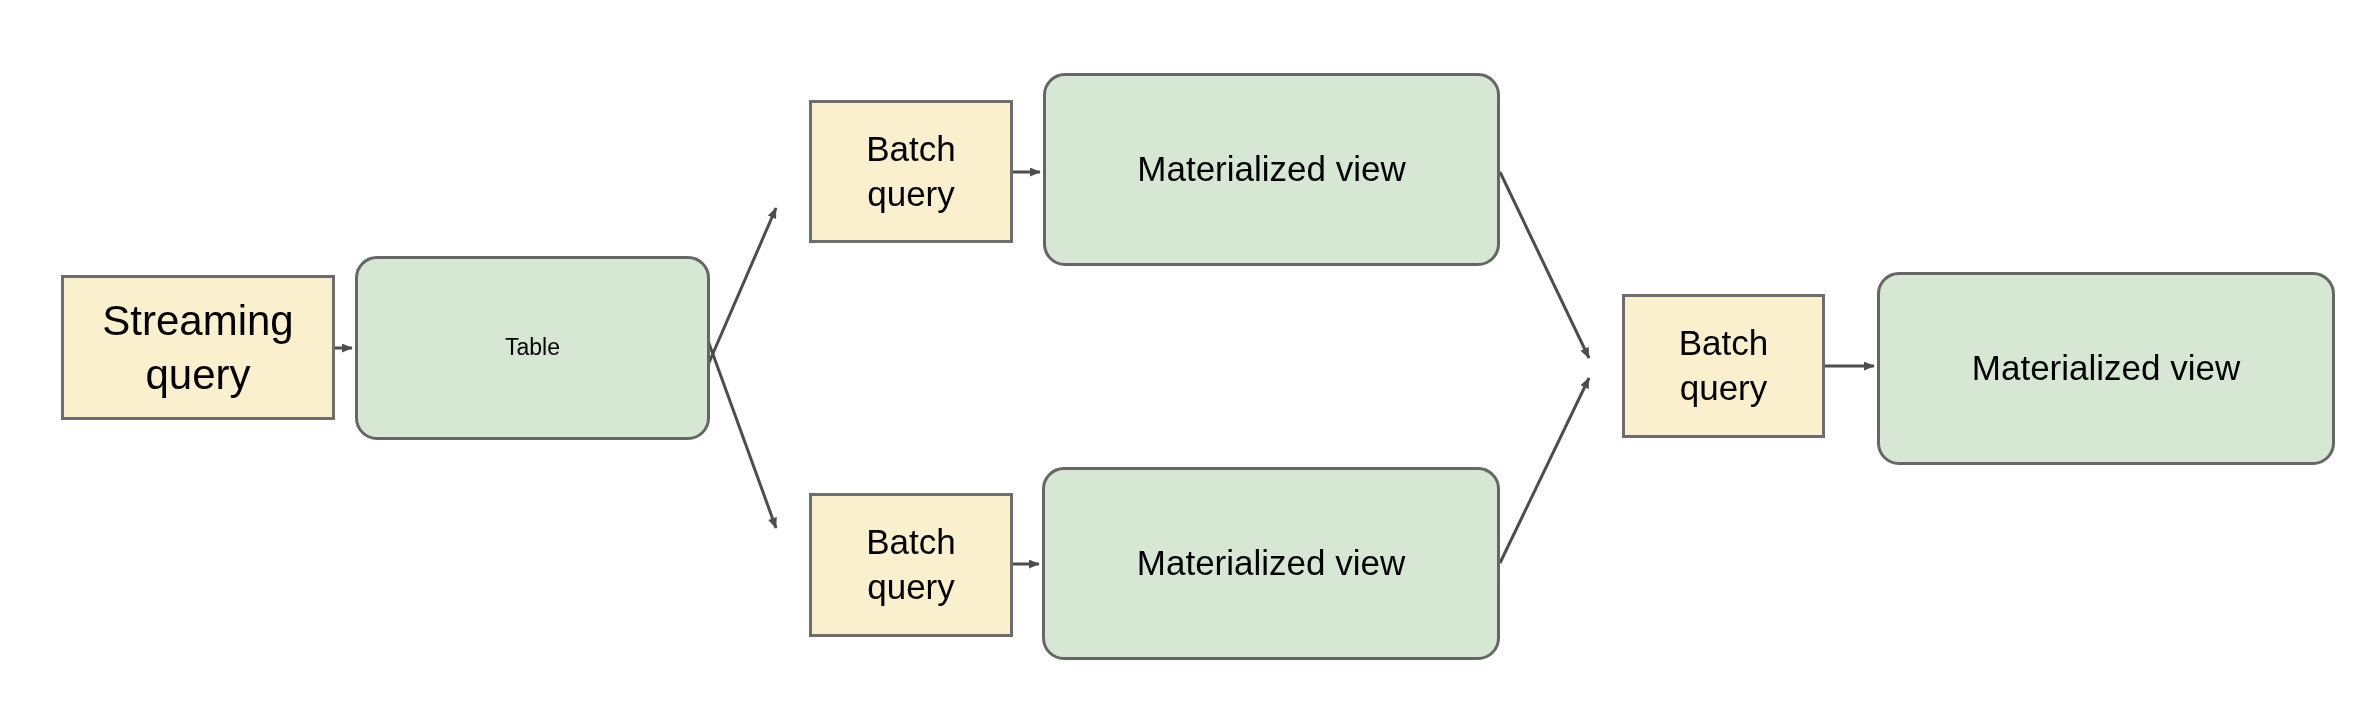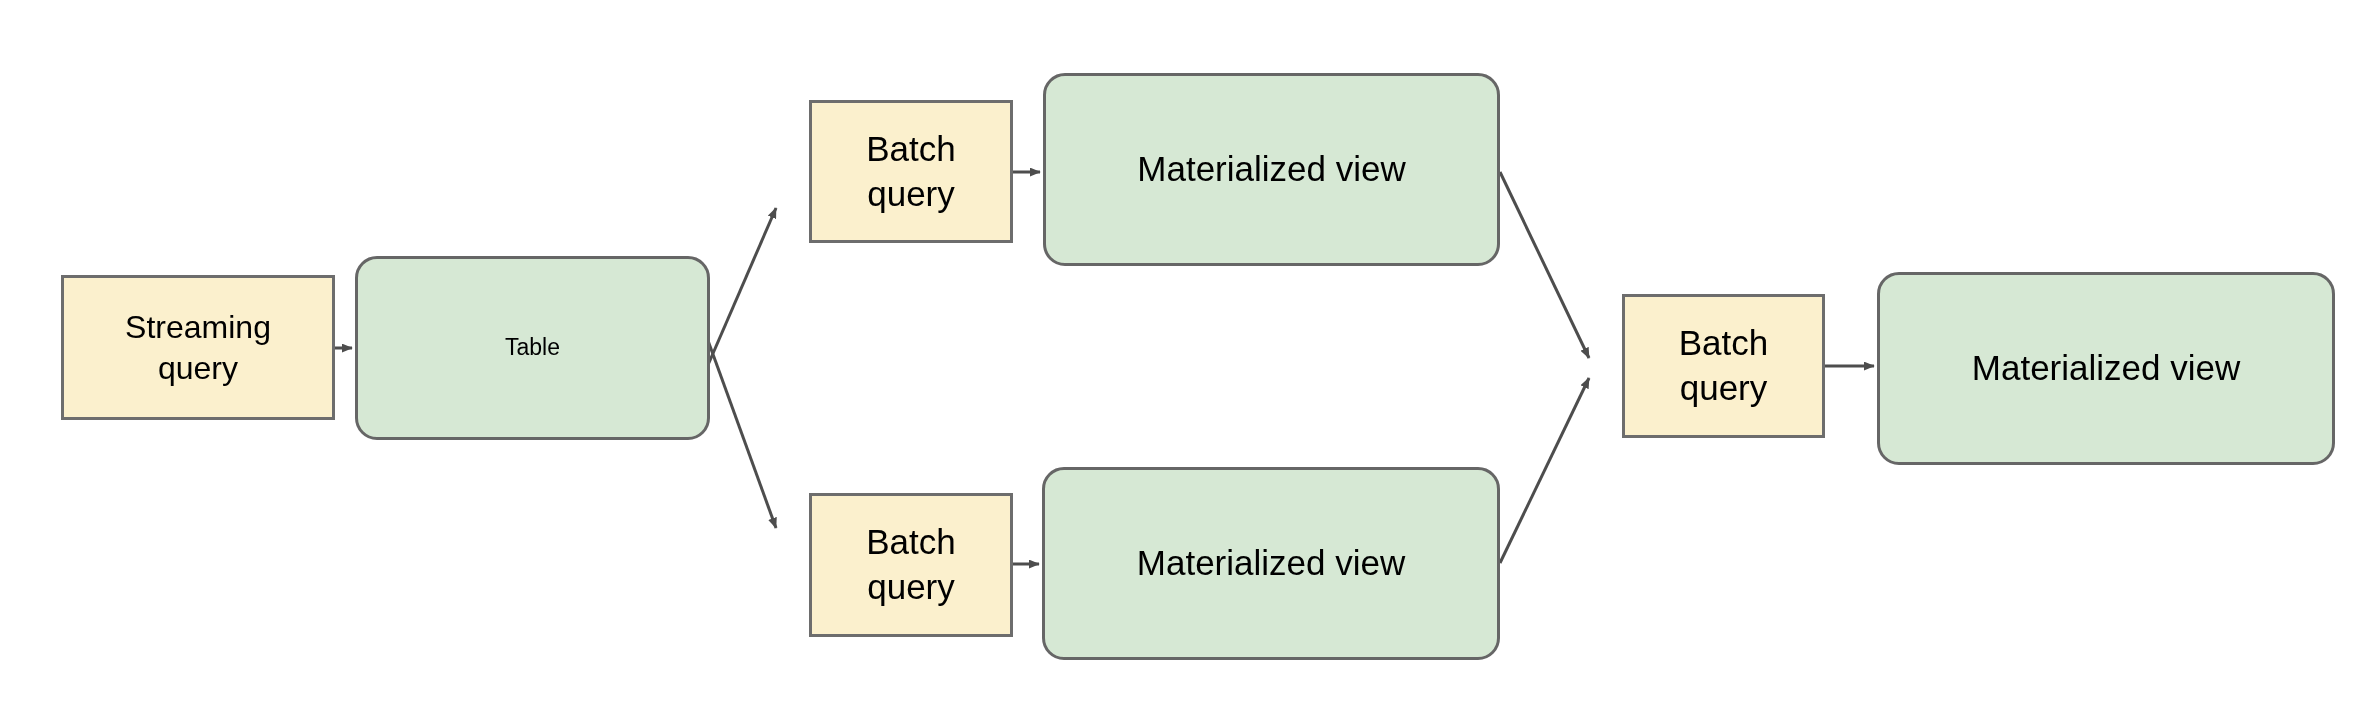--- a/index.html
+++ b/index.html
@@ -49,21 +49,21 @@
     background: #d6e8d4;
     border-color: #666666;
     border-radius: 22px;
   }
   .node-label {
     display: block;
     white-space: pre-line;
     pointer-events: none;
   }
   
-  #node-streaming-query { left: 31px;   top: 275px; width: 274px; height: 145px; font-size: 32px; }
+  #node-streaming-query { left: 31px;   top: 275px; width: 274px; height: 145px; font-size: 42px; }
   #node-table           { left: 355px;  top: 256px; width: 355px; height: 184px; font-size: 23px; }
   #node-batch-query-top { left: 779px;  top: 100px; width: 204px; height: 143px; font-size: 35px; }
   #node-mv-top          { left: 1043px; top: 73px;  width: 457px; height: 193px; font-size: 35px; }
   #node-batch-query-bottom { left: 779px;  top: 493px; width: 204px; height: 144px; font-size: 35px; }
   #node-mv-bottom       { left: 1042px; top: 467px; width: 458px; height: 193px; font-size: 35px; }
   #node-batch-query-center { left: 1592px; top: 294px; width: 203px; height: 144px; font-size: 35px; }
   #node-mv-right        { left: 1877px; top: 272px; width: 458px; height: 193px; font-size: 35px; }
 </style>
 </head>
 <body>

